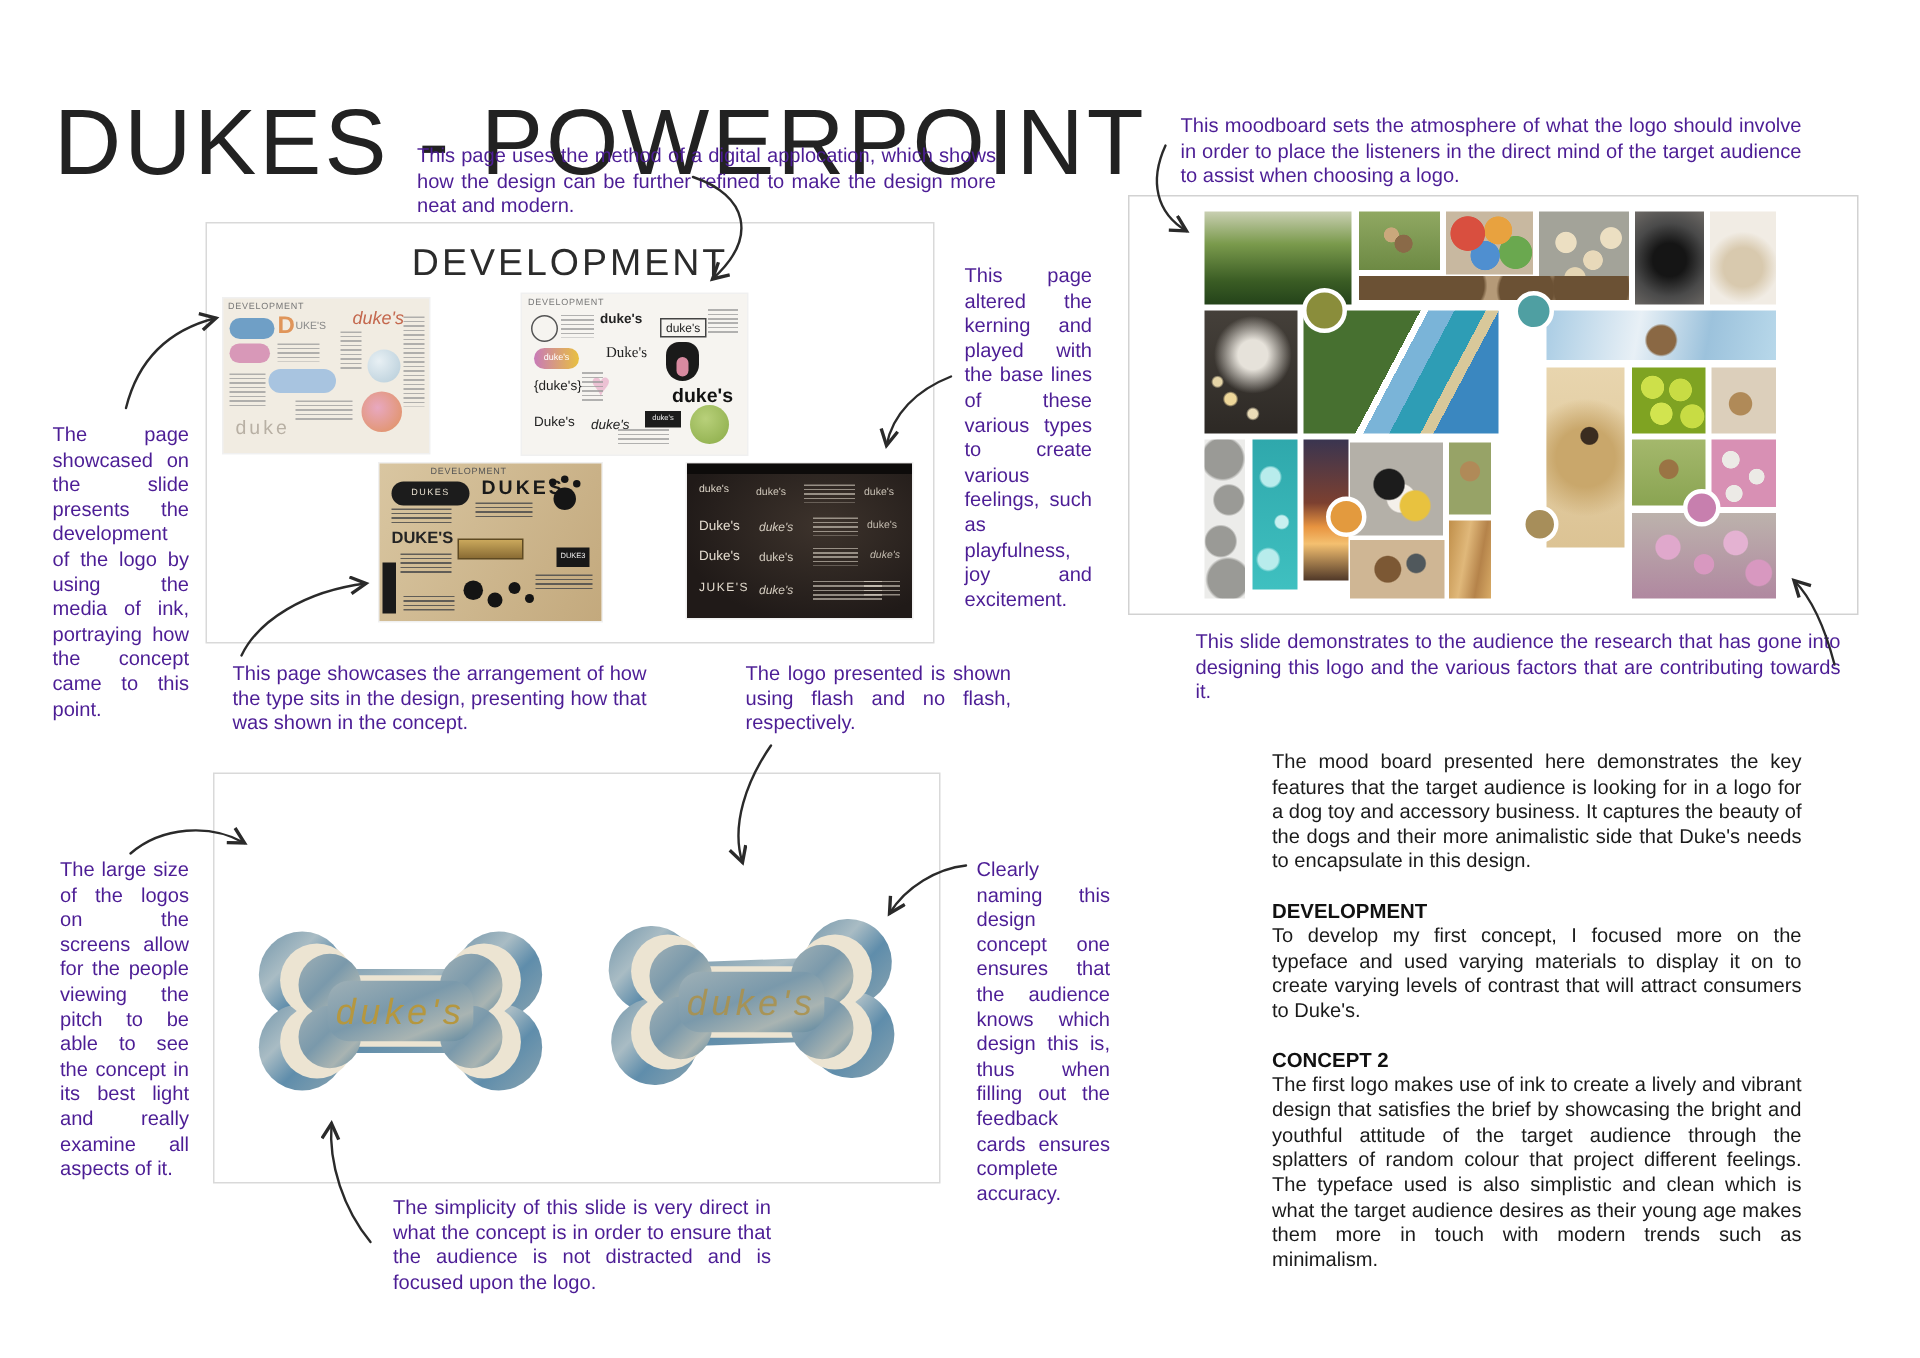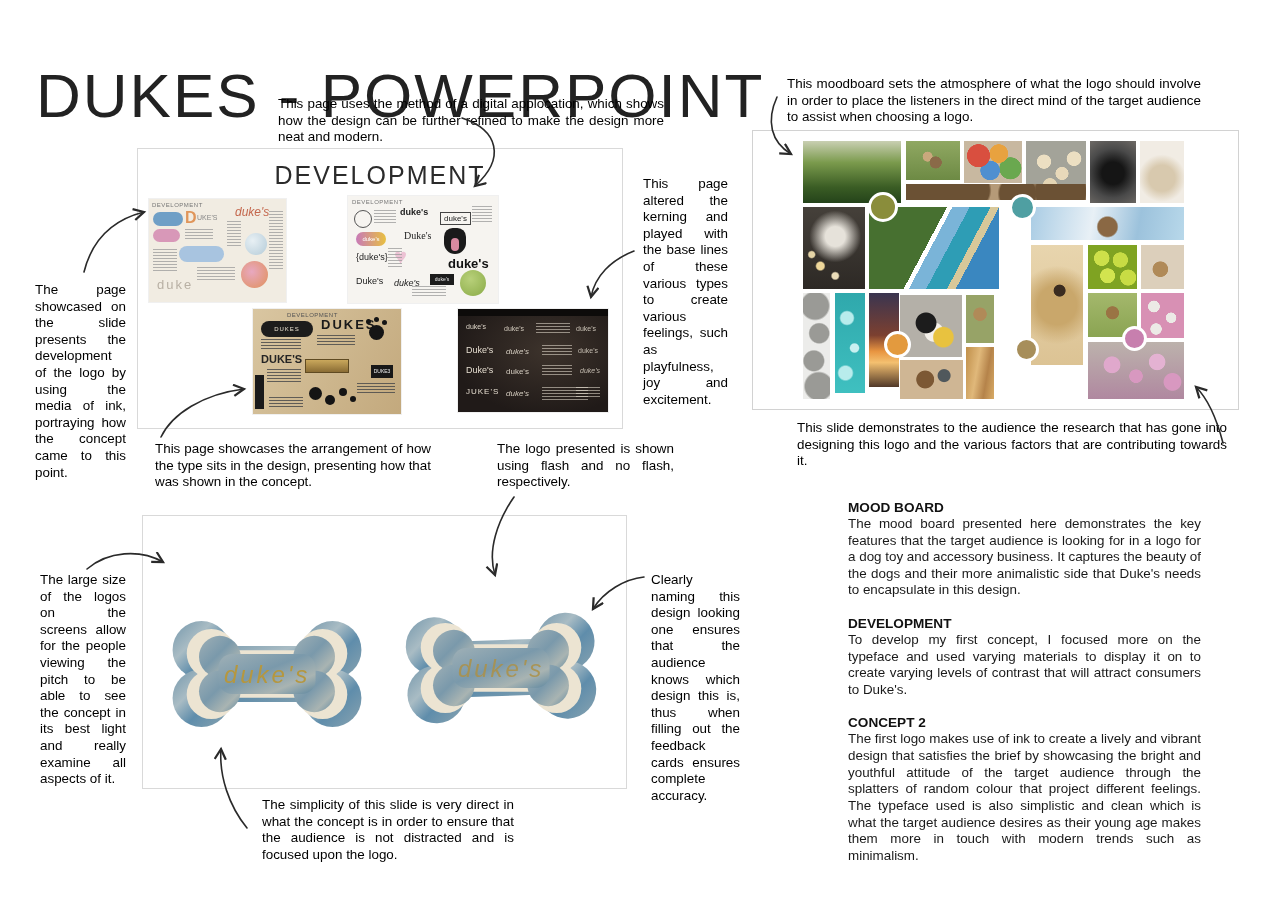--- a/index.html
+++ b/index.html
@@ -1,20 +1,20 @@
 <!DOCTYPE html>
 <html><head>
 <meta charset="utf-8">
 <style>
   html,body{margin:0;padding:0}
   body{width:1280px;height:905px;position:relative;background:#ffffff;
        font-family:"Liberation Sans",sans-serif;color:#1a1a1a;overflow:hidden}
 
   .abs{position:absolute}
-  .note{position:absolute;font-size:13.4px;line-height:1.24;text-align:justify;color:#000000}
+  .note{position:absolute;font-size:13.4px;line-height:1.24;text-align:justify;color:#4c1d95}
 
   #page-title{position:absolute;left:36px;top:18px;font-size:62px;font-weight:100;
               letter-spacing:2px;color:#222;white-space:nowrap}
 
   .slide-panel{position:absolute;background:#fff;border:1px solid #d9d9d9}
   .slide-title{position:absolute;width:100%;text-align:center;font-size:25px;font-weight:100;
                letter-spacing:2px;color:#2b2b2b}
 
   
   .mini{position:absolute;overflow:hidden;box-shadow:0 0 0 1px rgba(0,0,0,0.06)}
@@ -44,21 +44,21 @@
 <body>
 
 <h1 id="page-title">DUKES - POWERPOINT</h1>
 
 <div class="note" style="left:278px;top:96px;width:386px">This page uses the method of a digital applocation, which shows how the design can be further refined to make the design more neat and modern.</div>
 <div class="note" style="left:35px;top:282px;width:91px">The page showcased on the slide presents the development of the logo by using the media of ink, portraying how the concept came to this point.</div>
 <div class="note" style="left:643px;top:176px;width:85px">This page altered the kerning and played with the base lines of these various types to create various feelings, such as playfulness, joy and excitement.</div>
 <div class="note" style="left:155px;top:441px;width:276px">This page showcases the arrangement of how the type sits in the design, presenting how that was shown in the concept.</div>
 <div class="note" style="left:497px;top:441px;width:177px">The logo presented is shown using flash and no flash, respectively.</div>
 <div class="note" style="left:40px;top:572px;width:86px">The large size of the logos on the screens allow for the people viewing the pitch to be able to see the concept in its best light and really examine all aspects of it.</div>
-<div class="note" style="left:651px;top:572px;width:89px">Clearly naming this design looking one ensures that the audience knows which design this is, thus when filling out the feedback cards ensures complete accuracy.</div>
+<div class="note" style="left:651px;top:572px;width:89px">Clearly naming this design concept one ensures that the audience knows which design this is, thus when filling out the feedback cards ensures complete accuracy.</div>
 <div class="note" style="left:262px;top:797px;width:252px">The simplicity of this slide is very direct in what the concept is in order to ensure that the audience is not distracted and is focused upon the logo.</div>
 <div class="note" style="left:787px;top:76px;width:414px">This moodboard sets the atmosphere of what the logo should involve in order to place the listeners in the direct mind of the target audience to assist when choosing a logo.</div>
 <div class="note" style="left:797px;top:420px;width:430px">This slide demonstrates to the audience the research that has gone into designing this logo and the various factors that are contributing towards it.</div>
 
 <div class="slide-panel" style="left:137px;top:148px;width:484px;height:279px">
   <div class="slide-title" style="top:12px">DEVELOPMENT</div>
 
   <div class="mini" style="left:11px;top:50px;width:137px;height:103px;background:#f1ece2">
     <span class="lbl" style="left:3px;top:3px">DEVELOPMENT</span>
     <div class="abs" style="left:4px;top:13px;width:30px;height:14px;background:#6f9fc6;border-radius:7px"></div>
@@ -211,21 +211,20 @@
     <div class="dot" style="left:77px;top:51px;width:30px;height:30px;background:#8a8d3b"></div>
     <div class="dot" style="left:218px;top:53px;width:27px;height:27px;background:#4f9fa2"></div>
     <div class="dot" style="left:93px;top:190px;width:27px;height:27px;background:#e39a3e"></div>
     <div class="dot" style="left:223px;top:196px;width:25px;height:25px;background:#a78e5a"></div>
     <div class="dot" style="left:331px;top:185px;width:25px;height:25px;background:#c77fae"></div>
   </div>
 </div>
 
 <div id="sections">
   <div class="sec">
-    <h3>MOOD BOARD</h3>
     <p>The mood board presented here demonstrates the key features that the target audience is looking for in a logo for a dog toy and accessory business. It captures the beauty of the dogs and their more animalistic side that Duke's needs to encapsulate in this design.</p>
   </div>
   <div class="sec">
     <h3>DEVELOPMENT</h3>
     <p>To develop my first concept, I focused more on the typeface and used varying materials to display it on to create varying levels of contrast that will attract consumers to Duke's.</p>
   </div>
   <div class="sec">
     <h3>CONCEPT 2</h3>
     <p>The first logo makes use of ink to create a lively and vibrant design that satisfies the brief by showcasing the bright and youthful attitude of the target audience through the splatters of random colour that project different feelings. The typeface used is also simplistic and clean which is what the target audience desires as their young age makes them more in touch with modern trends such as minimalism.</p>
   </div>

